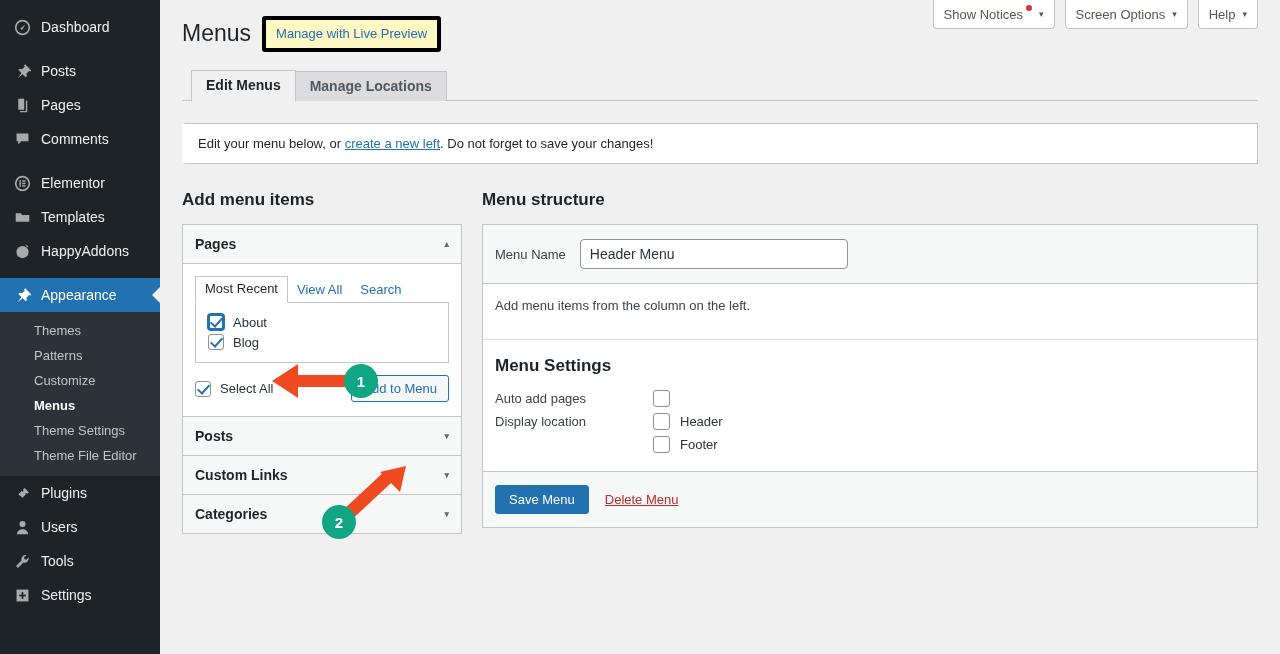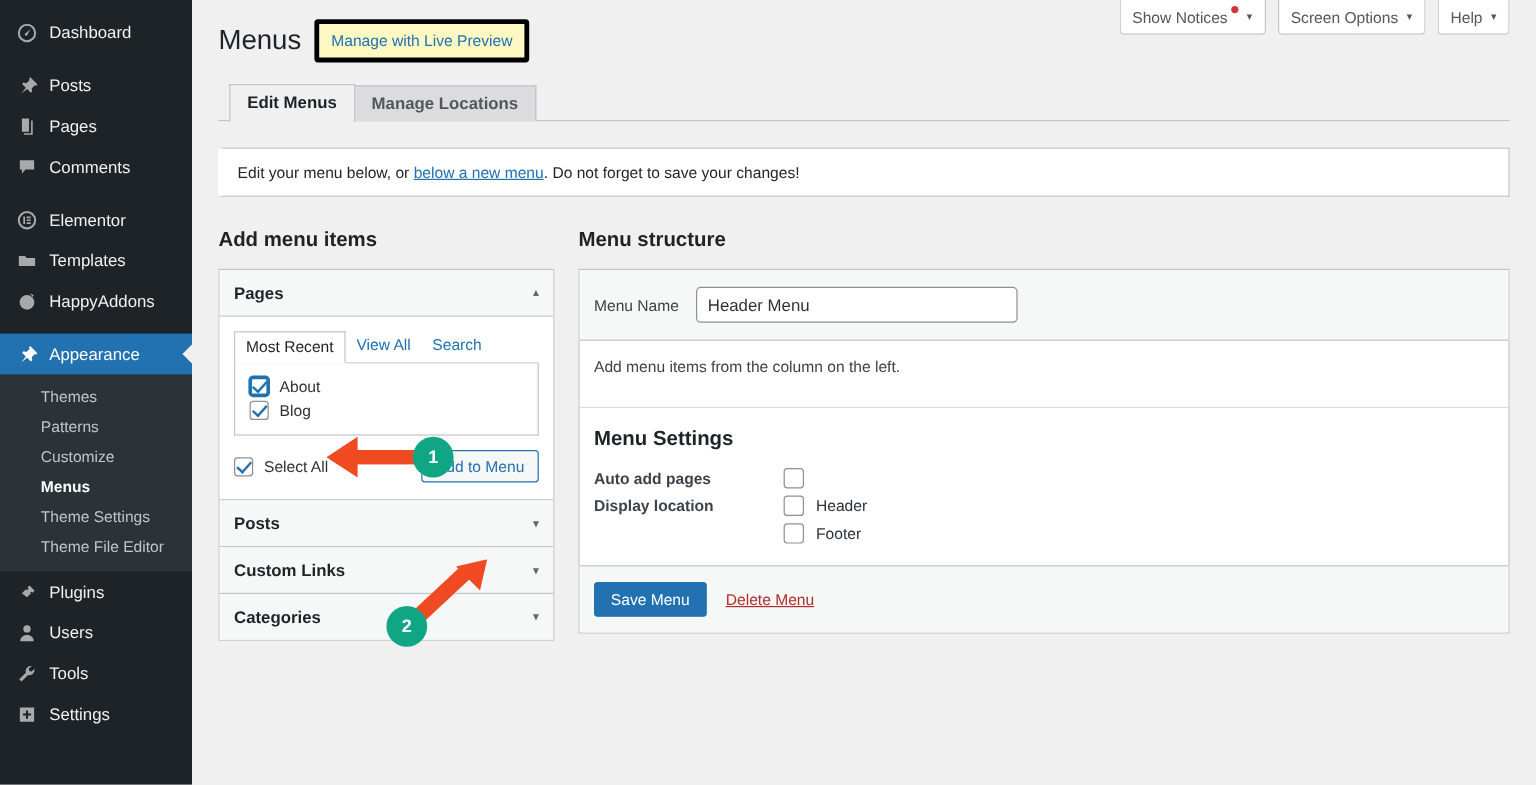--- a/index.html
+++ b/index.html
@@ -151,21 +151,21 @@
     padding: 11px 12px;
     font-size: 14px; font-weight: bold; color: #1d2327;
   }
   .acc-head.plain { border-bottom: none; }
   .acc-row { border-top: 1px solid #c3c4c7; }
   .acc-row:first-child { border-top: none; }
   .tri { font-size: 9px; color: #646970; line-height: 1; }
   .acc-body { padding: 12px 12px 12px 12px; background: #fff; }
 
   .subtabs {
-    display: flex; align-items: flex-start; gap: 0;
+    display: flex; align-items: flex-end; gap: 0;
     position: relative;
     border-bottom: 1px solid #c3c4c7;
     height: 27px;
     margin-bottom: 0;
   }
   .subtab {
     font-size: 13px; color: #2271b1;
     padding: 4px 9px 5px;
     white-space: nowrap;
   }
@@ -235,21 +235,21 @@
     color: #2c3338;
     width: 268px;
     font-family: "Liberation Sans", sans-serif;
     background: #fff;
   }
   .panel-body { padding: 14px 12px 26px; }
   .empty-text { font-size: 13px; color: #3c434a; }
   .settings-wrap { border-top: 1px solid #dcdcde; padding: 16px 12px 12px; }
   .settings-title { font-size: 17px; font-weight: bold; color: #1d2327; margin-bottom: 14px; }
   .setting-row { display: flex; align-items: flex-start; margin-bottom: 6px; }
-  .setting-label { width: 158px; flex: 0 0 158px; font-size: 13px; color: #3c434a; padding-top: 1px; font-weight: bold; }
+  .setting-label { width: 158px; flex: 0 0 158px; font-size: 13px; color: #3c434a; padding-top: 1px; }
   .setting-opts { display: flex; flex-direction: column; gap: 6px; }
   .opt { display: flex; align-items: center; gap: 10px; }
   .opt .cb { width: 17px; height: 17px; flex: 0 0 17px; }
   .opt span { font-size: 13px; color: #2c3338; }
 
   .panel-footer {
     border-top: 1px solid #c3c4c7;
     background: #f6f7f7;
     padding: 13px 12px;
     display: flex; align-items: center; gap: 16px;
@@ -440,21 +440,21 @@
       <h1 class="page-title">Menus</h1>
       <button class="live-preview-btn">Manage with Live Preview</button>
     </div>
 
     <div class="tabs">
       <div class="tab active">Edit Menus</div>
       <div class="tab">Manage Locations</div>
     </div>
 
     <div class="notice">
-      <span>Edit your menu below, or </span><a href="#">below a new menu</a><span>. Do not forget to save your changes!</span>
+      <span>Edit your menu below, or </span><a href="#">create a new left</a><span>. Do not forget to save your changes!</span>
     </div>
 
     <div class="columns">
 
       <div class="col-left">
         <div class="col-heading">Add menu items</div>
 
         <div class="accordion">
 
           <div>

